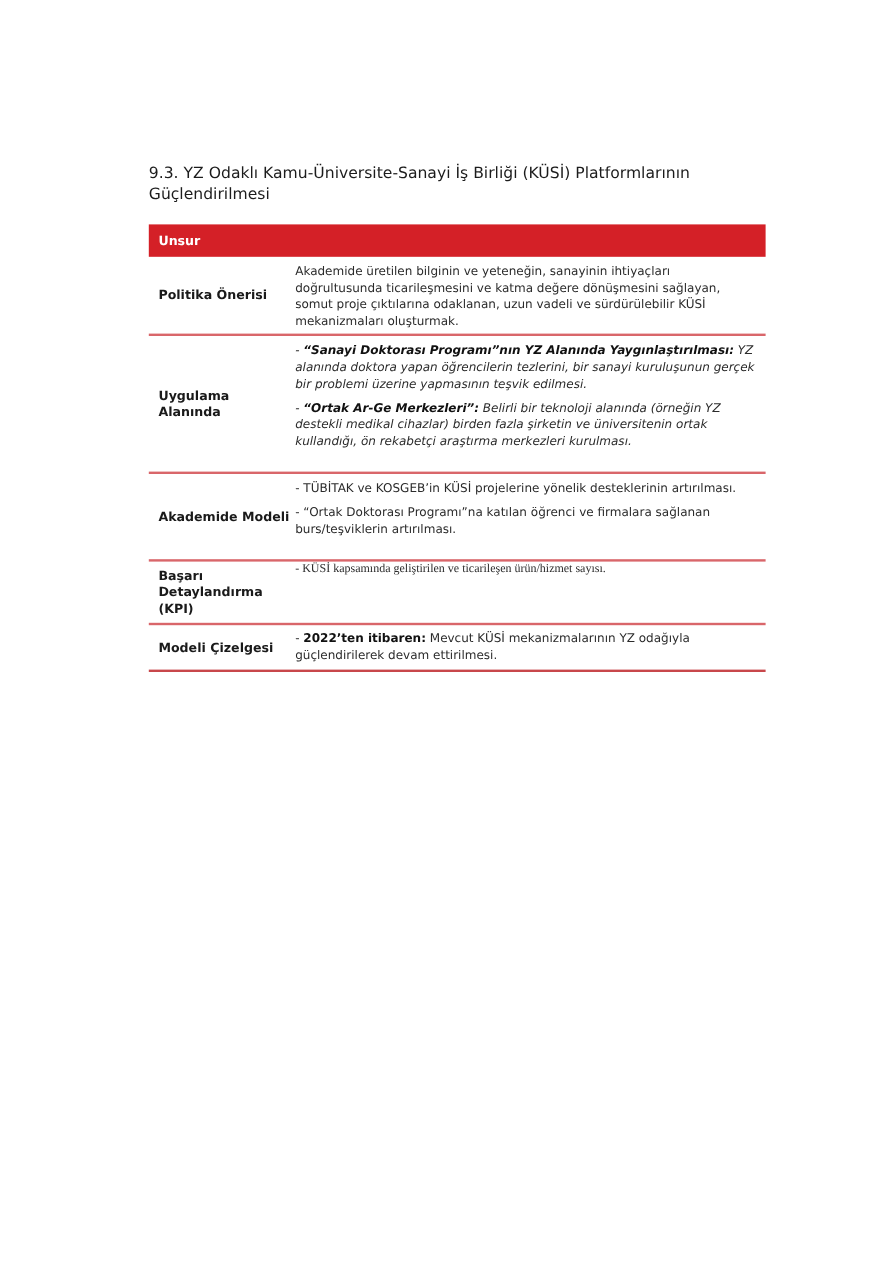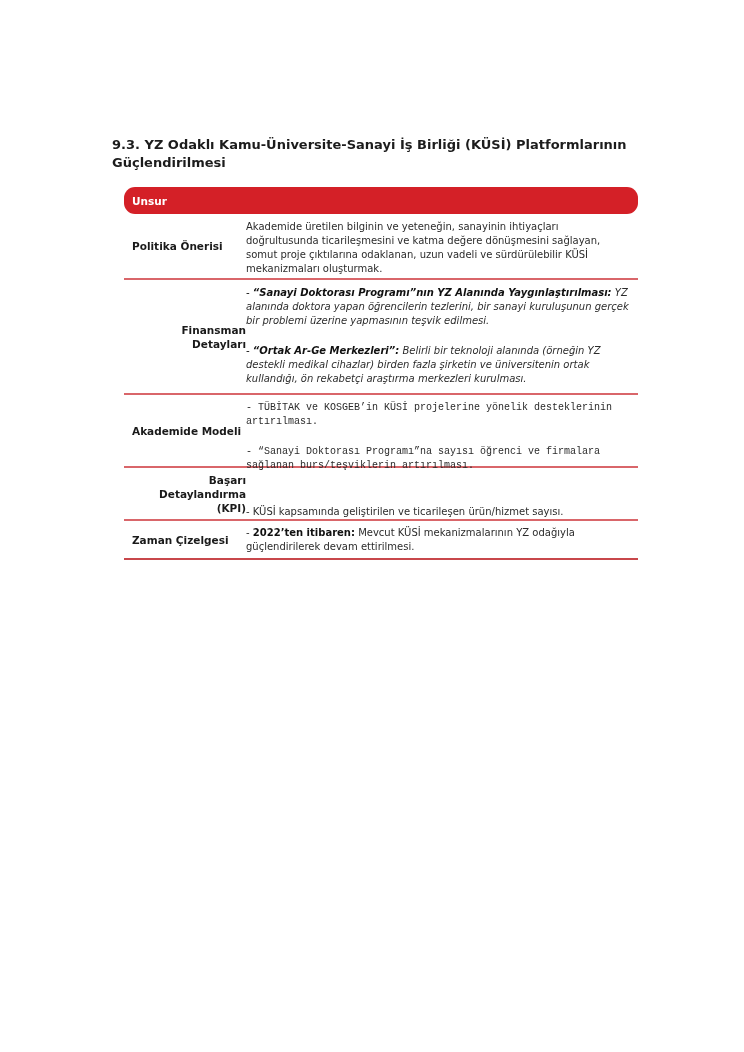--- a/index.html
+++ b/index.html
@@ -9,45 +9,44 @@
     }
     body {
       width: 744px;
       height: 1052px;
       position: relative;
       font-family: "DejaVu Sans", sans-serif;
       color: #1a1a1a;
     }
     .section-title {
       position: absolute;
-      left: 112px;
+      left: 124px;
       top: 136px;
       width: 520px;
       font-size: 13px;
-      font-weight: bold;
+      font-weight: normal;
       line-height: 18px;
       color: #1c1c1c;
       margin: 0;
     }
     .table {
       position: absolute;
       left: 124px;
       top: 187px;
       width: 514px;
       border-collapse: collapse;
     }
     .thead {
       display: flex;
       background: #d42027;
       height: 27px;
       align-items: center;
       color: #ffffff;
       font-size: 10.5px;
       font-weight: bold;
-      border-radius: 11px;
     }
     .th-unsur {
       width: 122px;
       padding-left: 8px;
       box-sizing: border-box;
     }
     .th-detay {
       flex: 1;
     }
     .row {
@@ -61,47 +60,46 @@
     .cell-key {
       width: 122px;
       padding-left: 8px;
       box-sizing: border-box;
       display: flex;
       align-items: center;
       font-size: 10.5px;
       font-weight: bold;
       line-height: 14px;
       color: #1a1a1a;
-      text-align: right;
     }
     .cell-val {
       flex: 1;
       font-size: 10px;
       line-height: 14px;
       color: #2b2b2b;
       padding-right: 6px;
       box-sizing: border-box;
     }
     .para {
       margin: 0;
     }
     .para + .para {
-      margin-top: 16px;
+      margin-top: 6px;
     }
     b {
       color: #111111;
     }
     .r1 { height: 66px; padding-top: 0; }
     .r1 .cell-val { padding-top: 6px; }
     .r2 { height: 115px; }
     .r2 .cell-val { padding-top: 6px; font-style: italic; }
     .r3 { height: 73px; }
-    .r3 .cell-val { padding-top: 6px; font-family: Liberation Mono, monospace; }
+    .r3 .cell-val { padding-top: 6px; }
     .r4 { height: 53px; }
-    .r4 .cell-val { display: flex; align-items: flex-end; }
+    .r4 .cell-val { display: flex; align-items: flex-start; font-family: Liberation Serif, serif; }
     .r5 { height: 39px; }
     .r5 .cell-val { padding-top: 5px; }
   </style>
 </head>
 <body>
 
 <h2 class="section-title">9.3. YZ Odaklı Kamu-Üniversite-Sanayi İş Birliği (KÜSİ) Platformlarının Güçlendirilmesi</h2>
 
 <div class="table">
   <div class="thead">
@@ -109,41 +107,41 @@
   </div>
 
   <div class="row r1">
     <div class="cell-key">Politika Önerisi</div>
     <div class="cell-val">
       <p class="para"><span>Akademide üretilen bilginin ve yeteneğin, sanayinin ihtiyaçları doğrultusunda ticarileşmesini ve katma değere dönüşmesini sağlayan, somut proje çıktılarına odaklanan, uzun vadeli ve sürdürülebilir KÜSİ mekanizmaları oluşturmak.</span></p>
     </div>
   </div>
 
   <div class="row r2">
-    <div class="cell-key">Finansman Detayları</div>
+    <div class="cell-key">Uygulama Alanında</div>
     <div class="cell-val">
       <p class="para"><span>- </span><b>“Sanayi Doktorası Programı”nın YZ Alanında Yaygınlaştırılması:</b><span> YZ alanında doktora yapan öğrencilerin tezlerini, bir sanayi kuruluşunun gerçek bir problemi üzerine yapmasının teşvik edilmesi.</span></p>
       <p class="para"><span>- </span><b>“Ortak Ar-Ge Merkezleri”:</b><span> Belirli bir teknoloji alanında (örneğin YZ destekli medikal cihazlar) birden fazla şirketin ve üniversitenin ortak kullandığı, ön rekabetçi araştırma merkezleri kurulması.</span></p>
     </div>
   </div>
 
   <div class="row r3">
     <div class="cell-key">Akademide Modeli</div>
     <div class="cell-val">
       <p class="para">- TÜBİTAK ve KOSGEB’in KÜSİ projelerine yönelik desteklerinin artırılması.</p>
-      <p class="para">- “Sanayi Doktorası Programı”na sayısı öğrenci ve firmalara sağlanan burs/teşviklerin artırılması.</p>
+      <p class="para">- “Ortak Doktorası Programı”na katılan öğrenci ve firmalara sağlanan burs/teşviklerin artırılması.</p>
     </div>
   </div>
 
   <div class="row r4">
     <div class="cell-key">Başarı Detaylandırma (KPI)</div>
     <div class="cell-val">
       <p class="para">- KÜSİ kapsamında geliştirilen ve ticarileşen ürün/hizmet sayısı.</p>
     </div>
   </div>
 
   <div class="row r5">
-    <div class="cell-key">Zaman Çizelgesi</div>
+    <div class="cell-key">Modeli Çizelgesi</div>
     <div class="cell-val">
       <p class="para"><span>- </span><b>2022’ten itibaren:</b><span> Mevcut KÜSİ mekanizmalarının YZ odağıyla güçlendirilerek devam ettirilmesi.</span></p>
     </div>
   </div>
 </div>
 
 </body></html>

